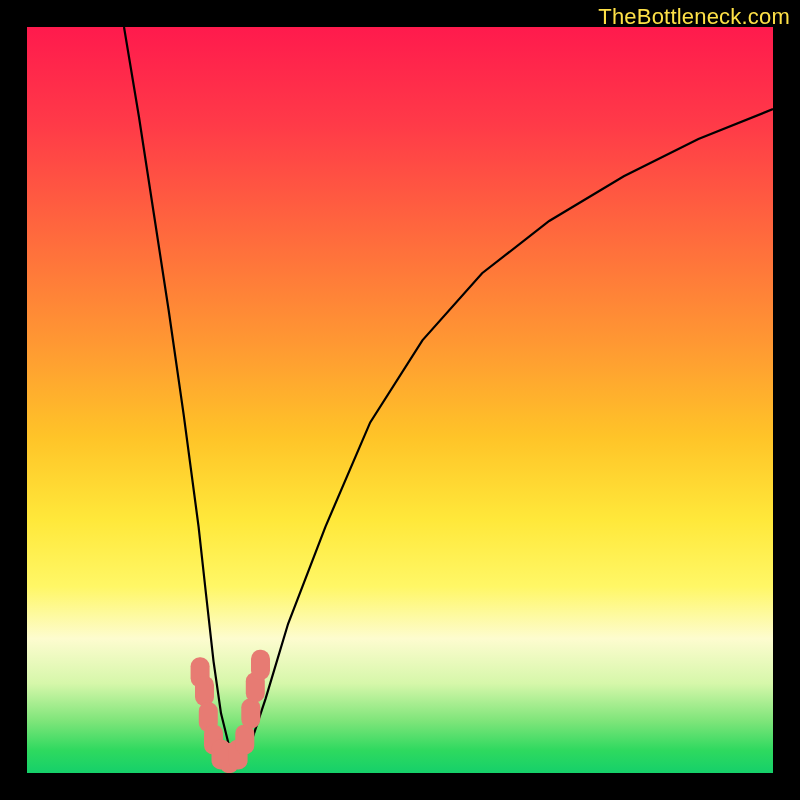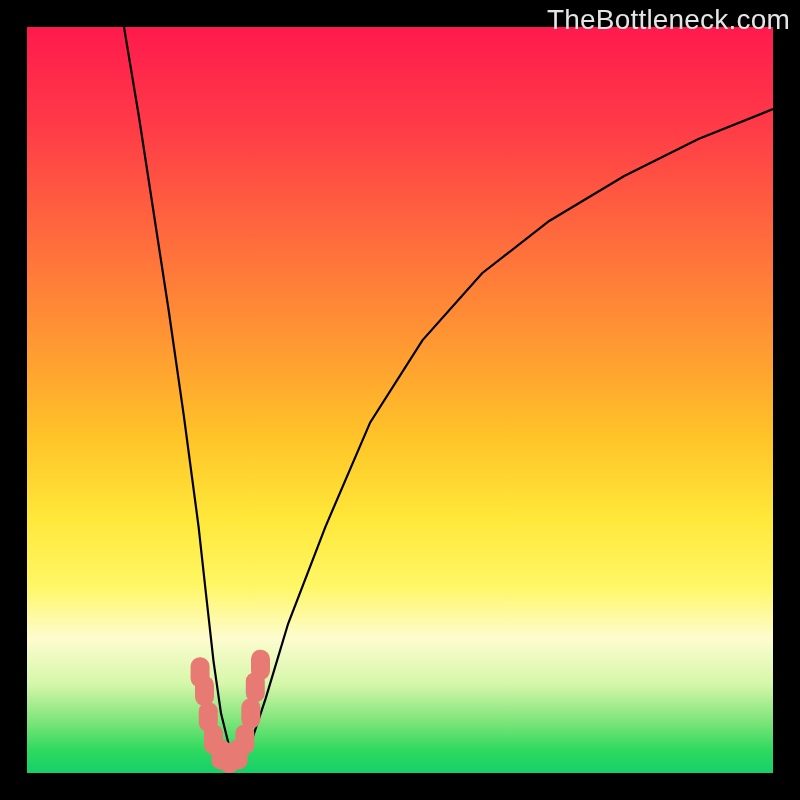--- a/index.html
+++ b/index.html
@@ -36,22 +36,22 @@
       #d6f7aa 88%,
       #7fe57a 93%,
       #2ed95f 97%,
       #15d06a 100%
     );
   }
   .watermark {
     position: absolute;
     top: 4px;
     right: 10px;
-    color: #e5e5e5;
-    font-size: 28px;
+    color: #fde047;
+    font-size: 22px;
     font-weight: 400;
     letter-spacing: 0.2px;
     z-index: 5;
   }
   svg.curve {
     position: absolute;
     left: 0;
     top: 0;
     width: 746px;
     height: 746px;

